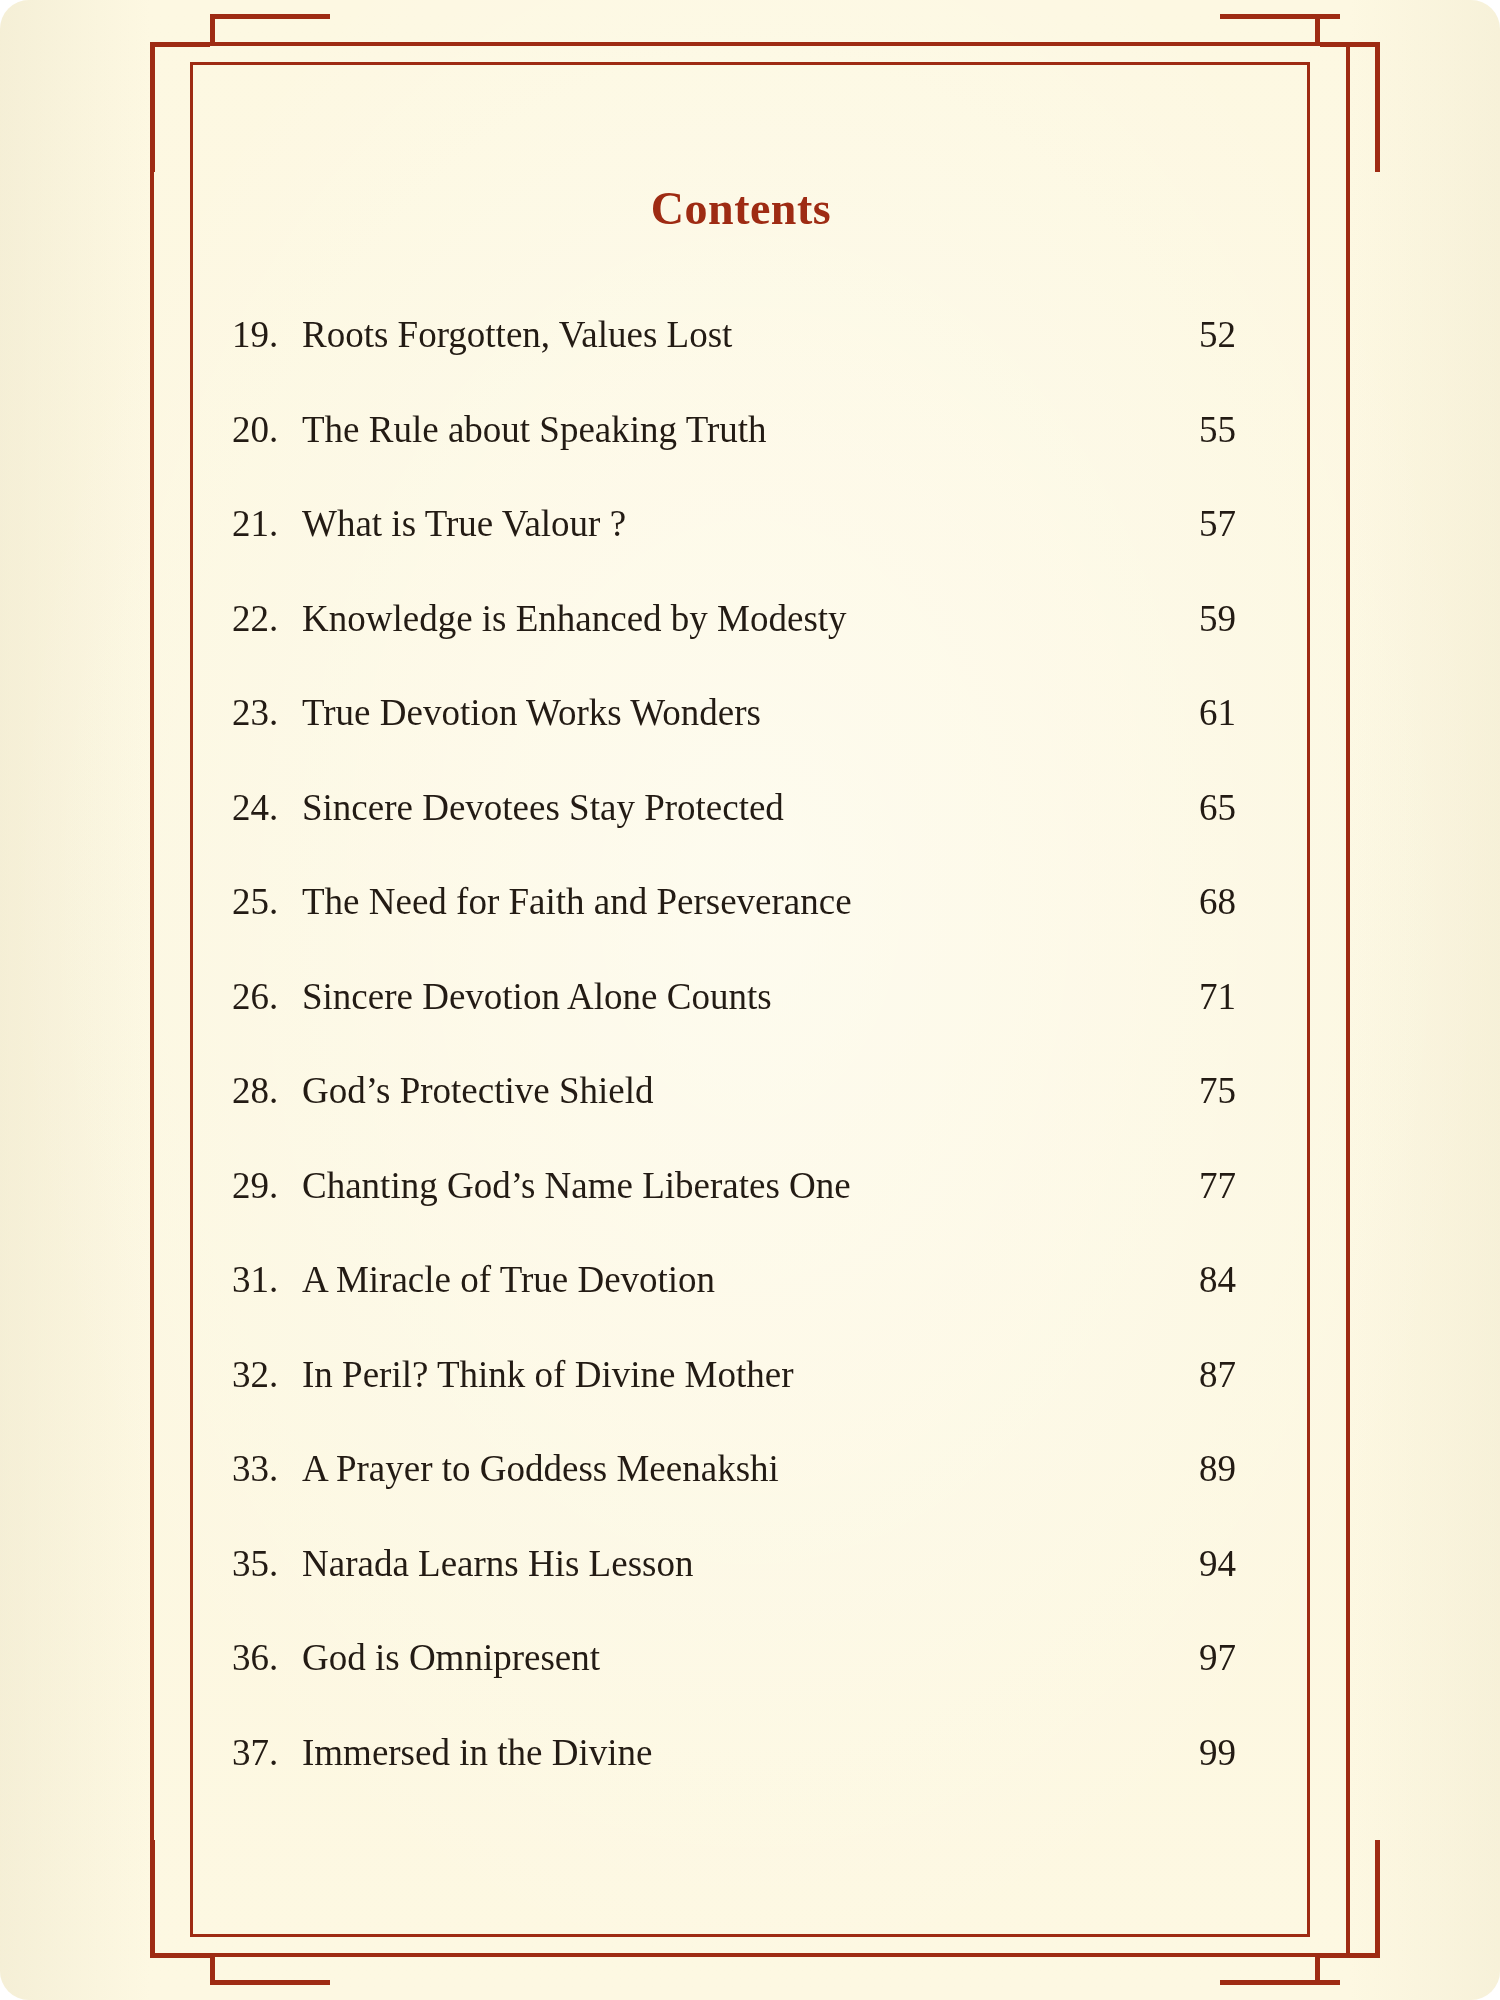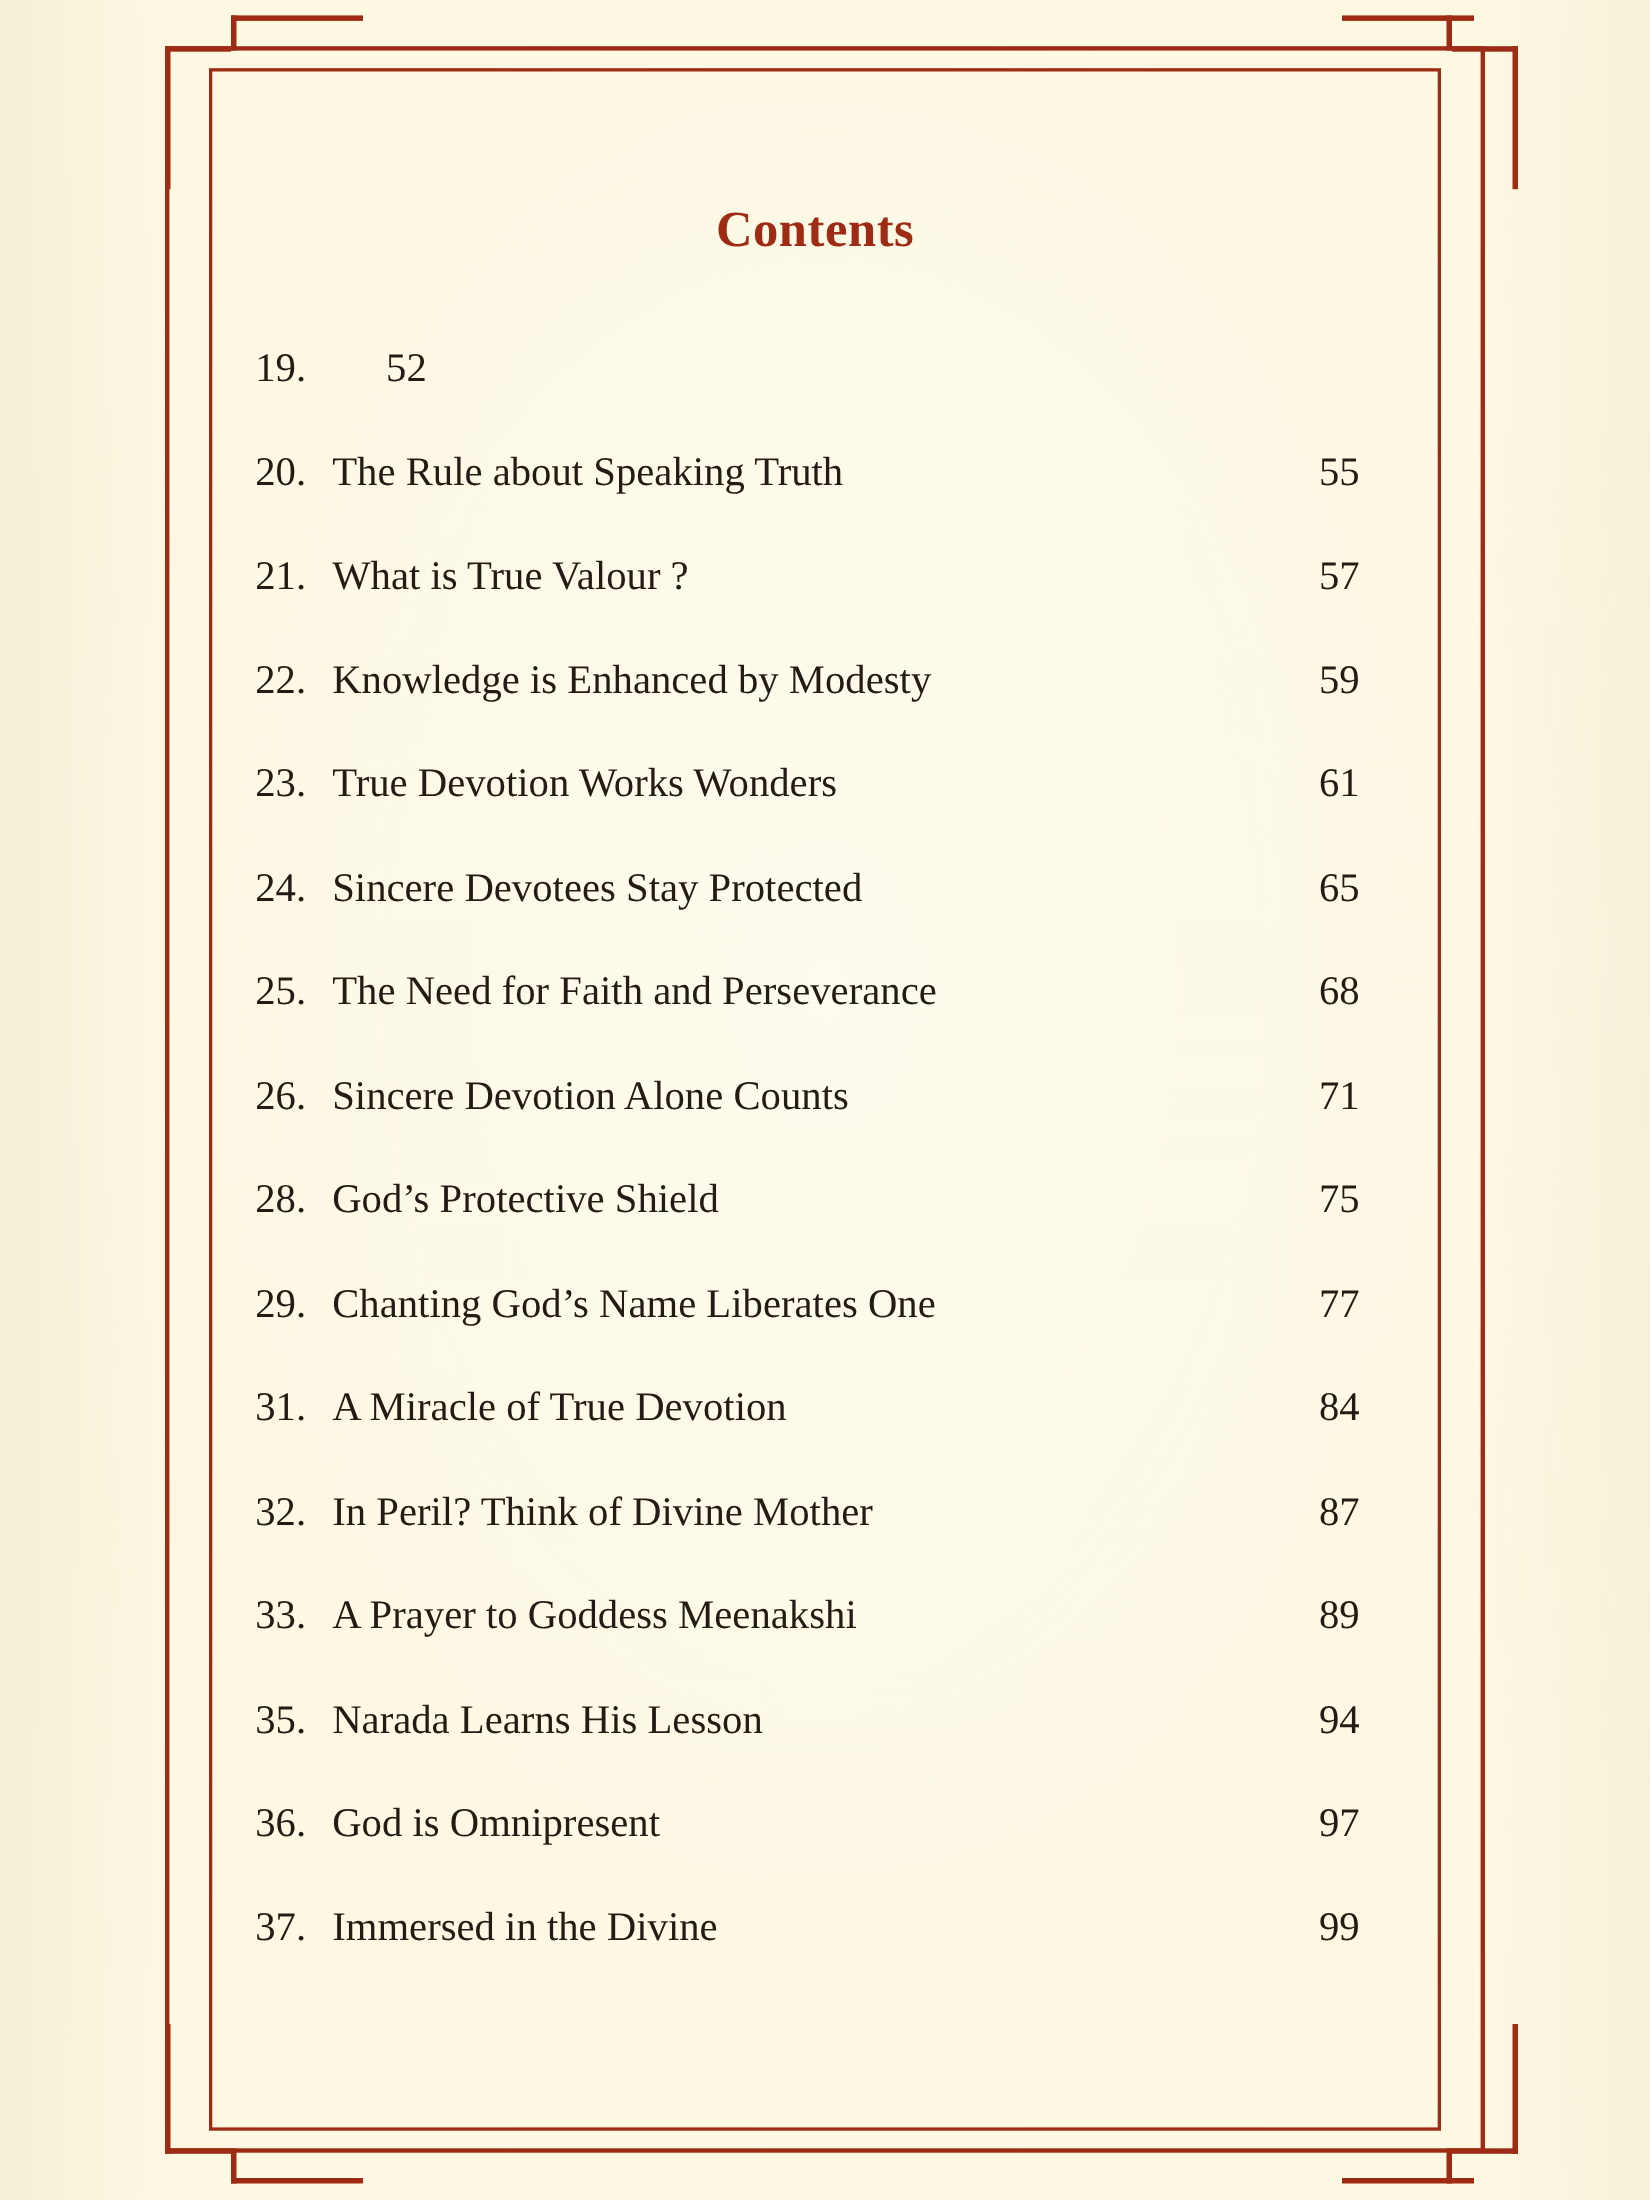--- a/index.html
+++ b/index.html
@@ -15,20 +15,21 @@
   }
   .page {
     position: relative;
     width: 1500px;
     height: 2000px;
     background: #fdf8e2;
     background-image:
       linear-gradient(180deg, rgba(255,255,255,0.0) 0%, rgba(250,244,220,0.25) 50%, rgba(255,255,255,0.0) 100%);
     box-sizing: border-box;
     overflow: hidden;
+    border-radius: 29px;
   }
   
   .paper-shade {
     position: absolute;
     inset: 0;
     background:
       radial-gradient(ellipse at 50% 45%, rgba(255,255,250,0.55) 0%, rgba(253,246,222,0.0) 70%),
       linear-gradient(90deg, rgba(235,228,200,0.45) 0%, rgba(255,255,255,0) 10%, rgba(255,255,255,0) 90%, rgba(235,228,200,0.35) 100%);
     pointer-events: none;
   }
@@ -175,20 +176,21 @@
       <span class="h2"></span>
       <span class="v2"></span>
   </div>
 
   <div class="content">
     <h1 class="title">Contents</h1>
 
     <ul class="toc" id="toc-list">
         <li class="toc-row">
           <span class="toc-num">19.</span>
+          <span class="toc-label">Roots Forgotten, Values Lost</span>
           <span class="toc-page">52</span>
         </li>
         <li class="toc-row">
           <span class="toc-num">20.</span>
           <span class="toc-label">The Rule about Speaking Truth</span>
           <span class="toc-page">55</span>
         </li>
         <li class="toc-row">
           <span class="toc-num">21.</span>
           <span class="toc-label">What is True Valour ?</span>

